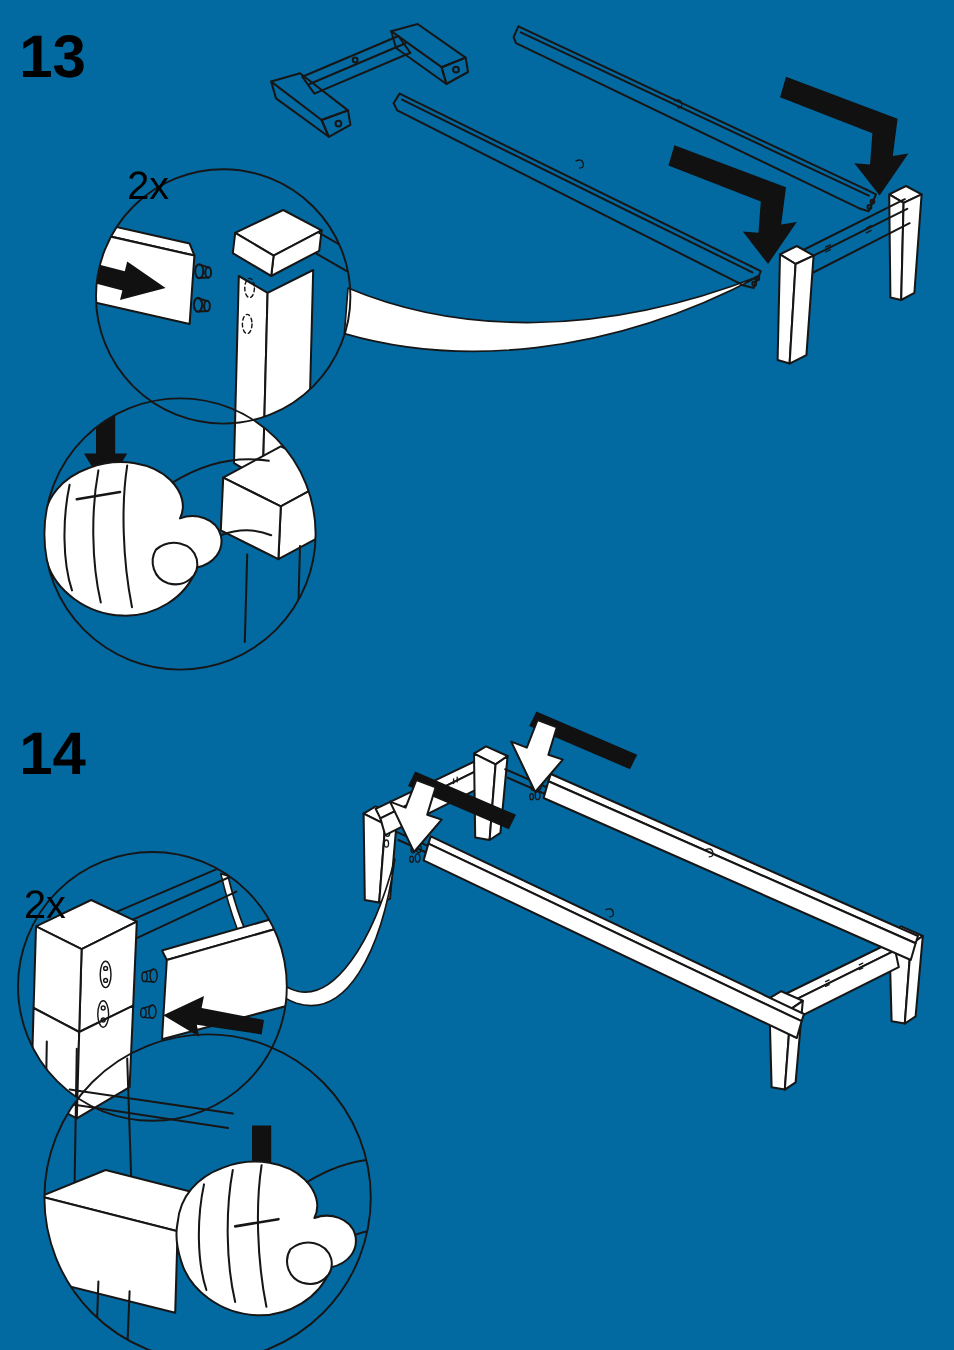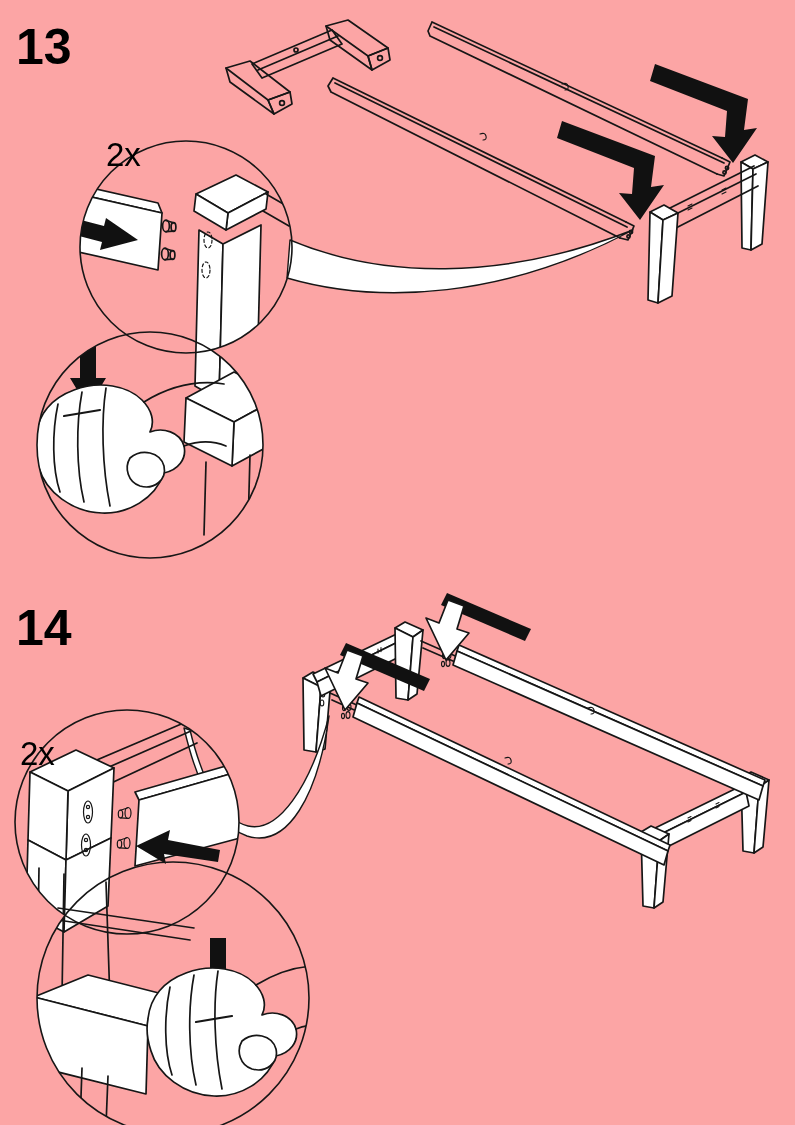--- a/index.html
+++ b/index.html
@@ -1,16 +1,16 @@
 <!DOCTYPE html>
 <html><head>
 <meta charset="utf-8">
 <style>
   html,body{margin:0;padding:0;background:#ffffff;}
-  .page{position:relative;width:795px;height:1125px;background:#fca5a5;overflow:hidden;
+  .page{position:relative;width:795px;height:1125px;background:#0369a1;overflow:hidden;
         font-family:"Liberation Sans", sans-serif;}
   svg{display:block;}
   .step-num{font-family:"Liberation Sans", sans-serif;font-weight:700;font-size:50px;fill:#000;}
   .qty{font-family:"Liberation Sans", sans-serif;font-weight:400;font-size:33px;fill:#000;}
   .dash{stroke-dasharray:3,2.6;fill:none;}
 </style>
 </head>
 <body>
 
 <div class="page">

